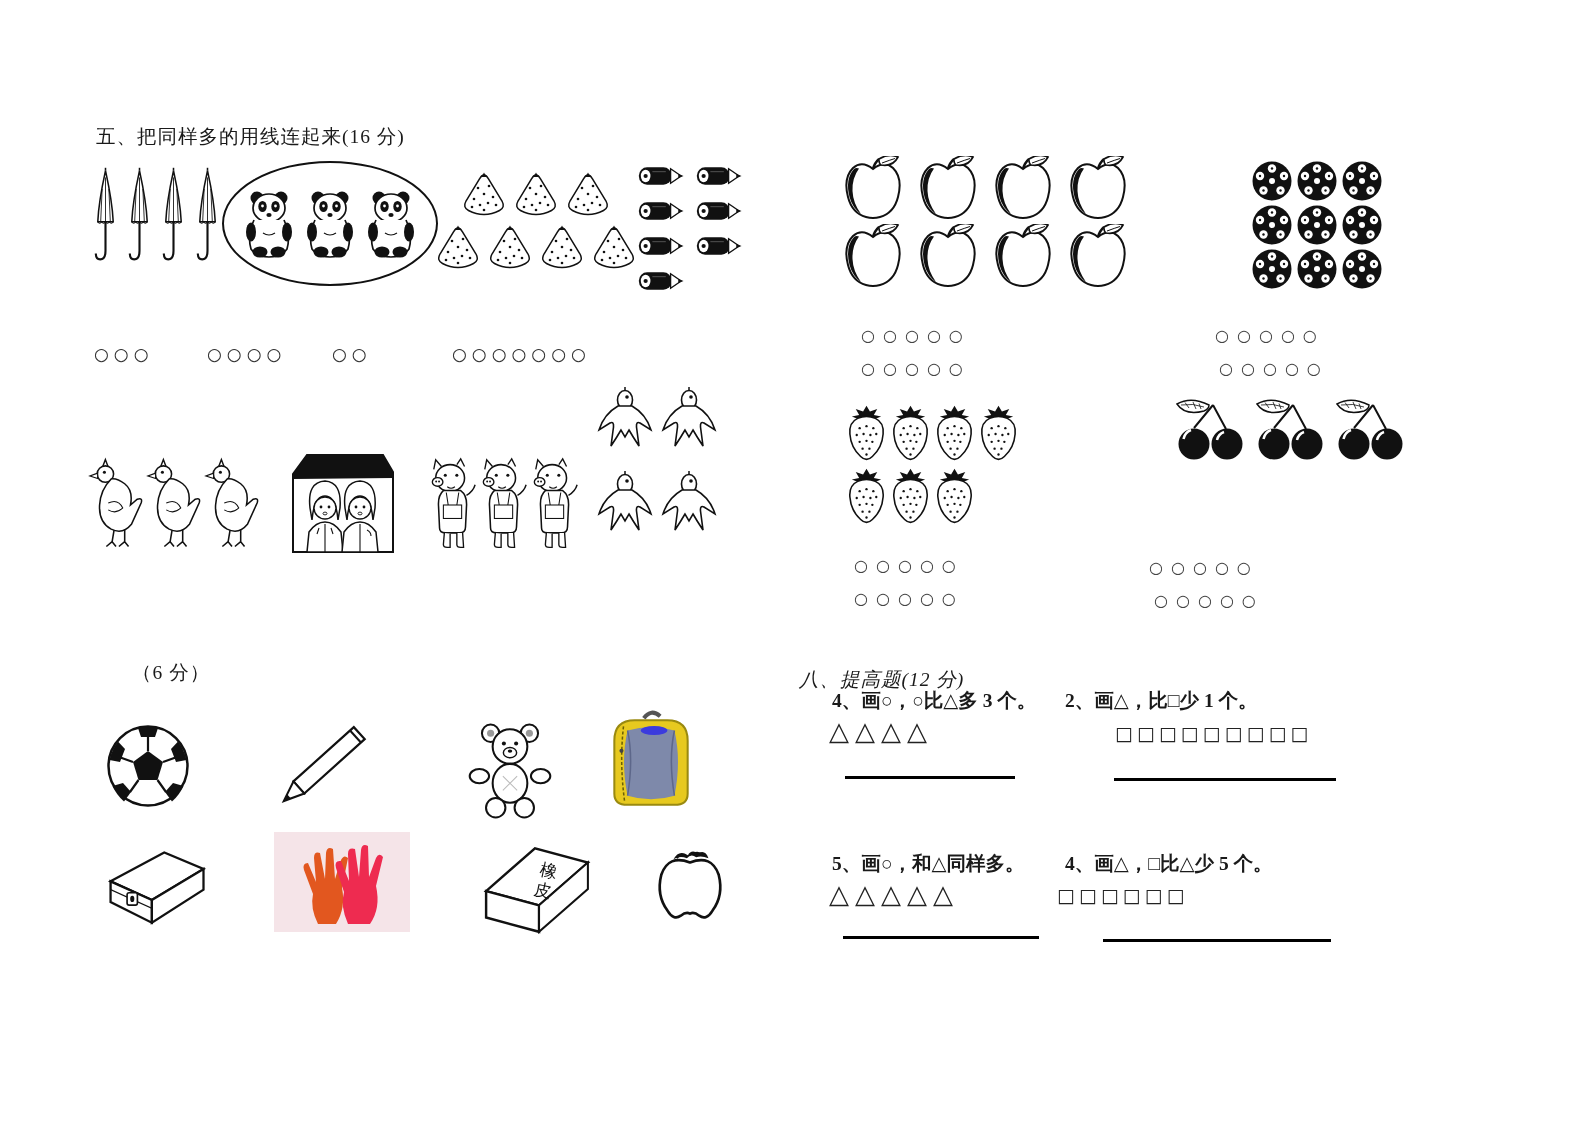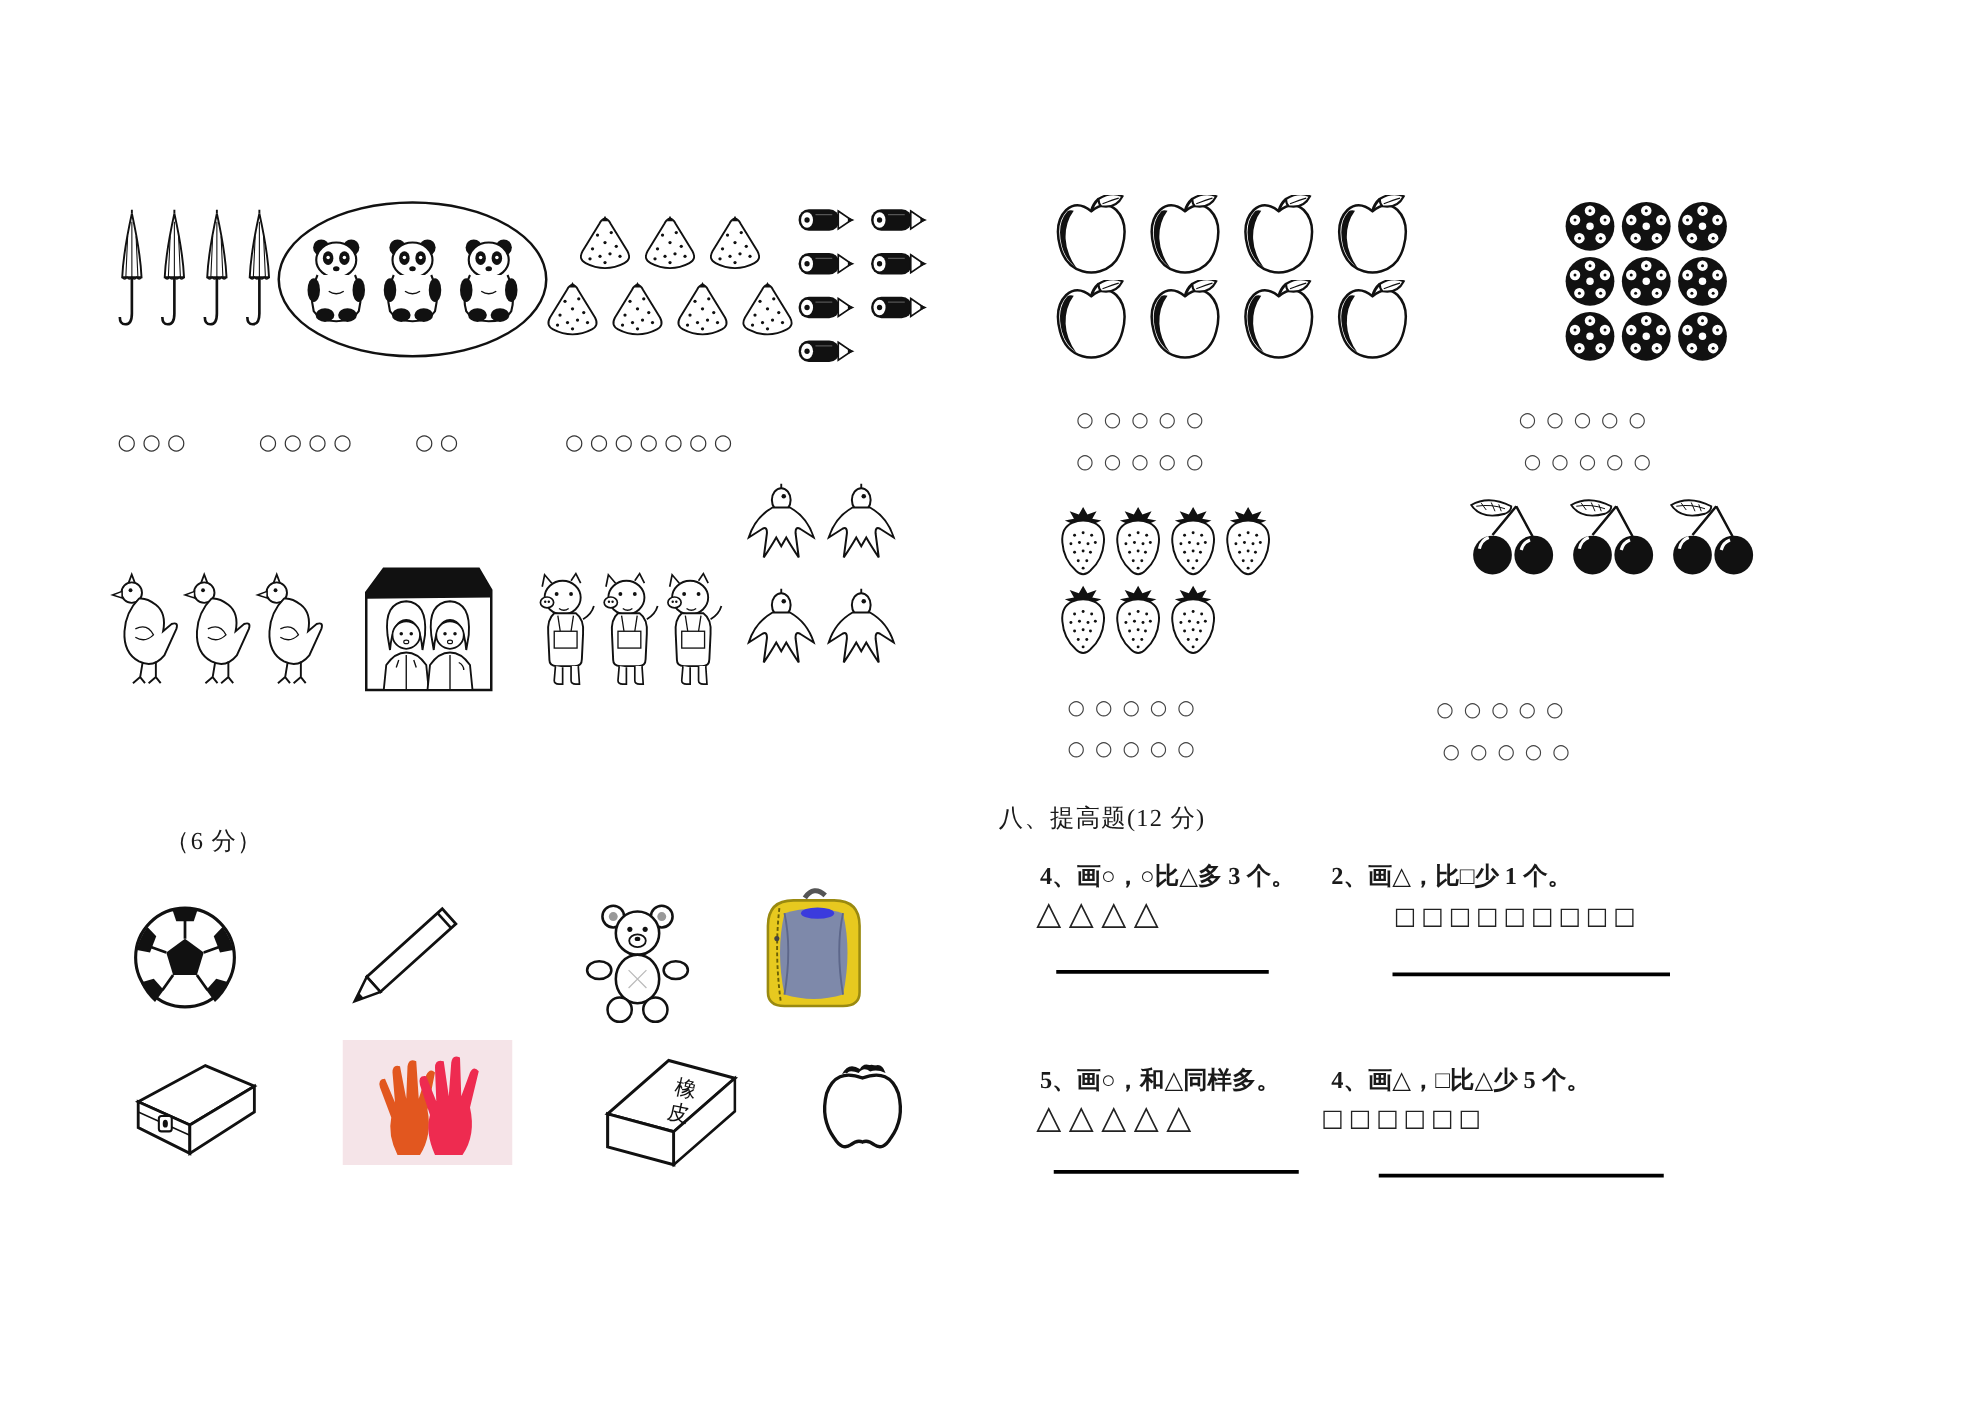--- a/index.html
+++ b/index.html
@@ -5,21 +5,21 @@
   html,body{margin:0;padding:0;background:#fff;}
   .page{
     position:relative;width:1587px;height:1122px;background:#fff;overflow:hidden;
     font-family:"Liberation Serif","DejaVu Serif",serif;color:#1a1a1a;
   }
   .title{position:absolute;font-size:19.5px;letter-spacing:1px;white-space:nowrap;}
   #ex5-title{left:96px;top:123px;}
   #ex6-title1{left:96px;top:625px;letter-spacing:0.5px;}
   #ex6-title2{left:132px;top:659px;}
   #ex7-title{left:799px;top:121px;}
-  #ex8-title{left:799px;top:641px;}
+  #ex8-title{left:799px;top:666px;font-style:italic;}
 
   .grid{position:absolute;display:flex;flex-direction:column;}
   .icon-row{display:flex;align-items:flex-end;justify-content:center;}
   .pict{display:inline-block;line-height:0;}
   .pict svg{display:block;}
 
   #g-umbrella{left:92px;top:167px;}          #g-umbrella .icon-row{gap:7px;align-items:flex-start;}
   #g-umbrella .pict svg{width:27px;height:98px;}
   #oval-pandas{position:absolute;left:222px;top:161px;width:212px;height:121px;
     border:2px solid #111;border-radius:50%;display:flex;align-items:center;justify-content:center;}
@@ -81,20 +81,21 @@
   #l1{left:845px;top:776px;width:170px;}
   #l2{left:1114px;top:778px;width:222px;}
   #l3{left:843px;top:936px;width:196px;}
   #l4{left:1103px;top:939px;width:228px;}
 </style>
 </head>
 <body>
 
 <div class="page">
 
+  <div class="title" id="ex5-title">五、把同样多的用线连起来(16 分)</div>
 
   <div class="grid" id="g-umbrella">
       <div class="icon-row">
         <span class="pict">
           <svg viewBox="0 0 28 100">
             <path d="M14 3 L14 0" stroke="#111" stroke-width="1.6"></path>
             <path d="M14 3 C9 26 6.5 44 6 56 L22 56 C21.5 44 19 26 14 3 Z" fill="#fff" stroke="#111" stroke-width="1.6"></path>
             <path d="M10.5 22 L9 56 M14 10 L14 56 M17.5 22 L19 56" fill="none" stroke="#111" stroke-width="0.9"></path>
             <path d="M6 56 Q8 59 10 56 Q12 59 14 56 Q16 59 18 56 Q20 59 22 56" fill="none" stroke="#111" stroke-width="1.2"></path>
             <path d="M14 56 L14 86 Q14 95 8.5 95 Q4 95 4 89" fill="none" stroke="#111" stroke-width="2.2"></path>

